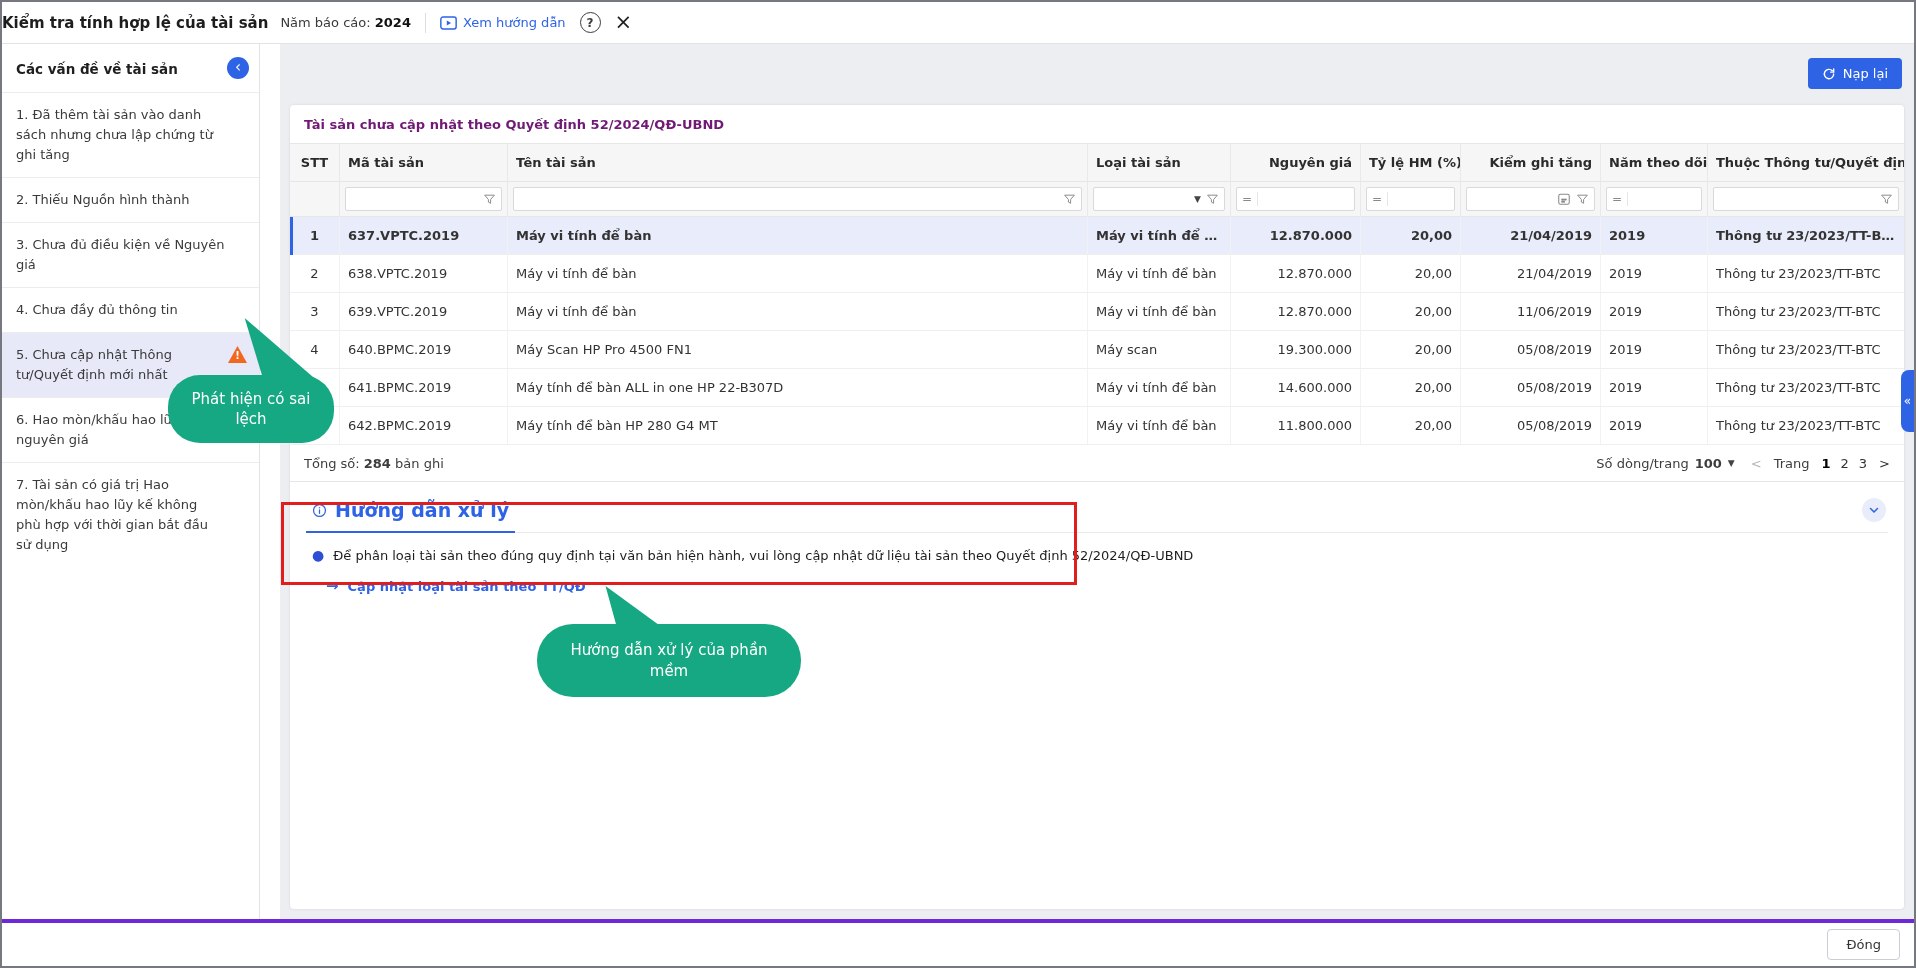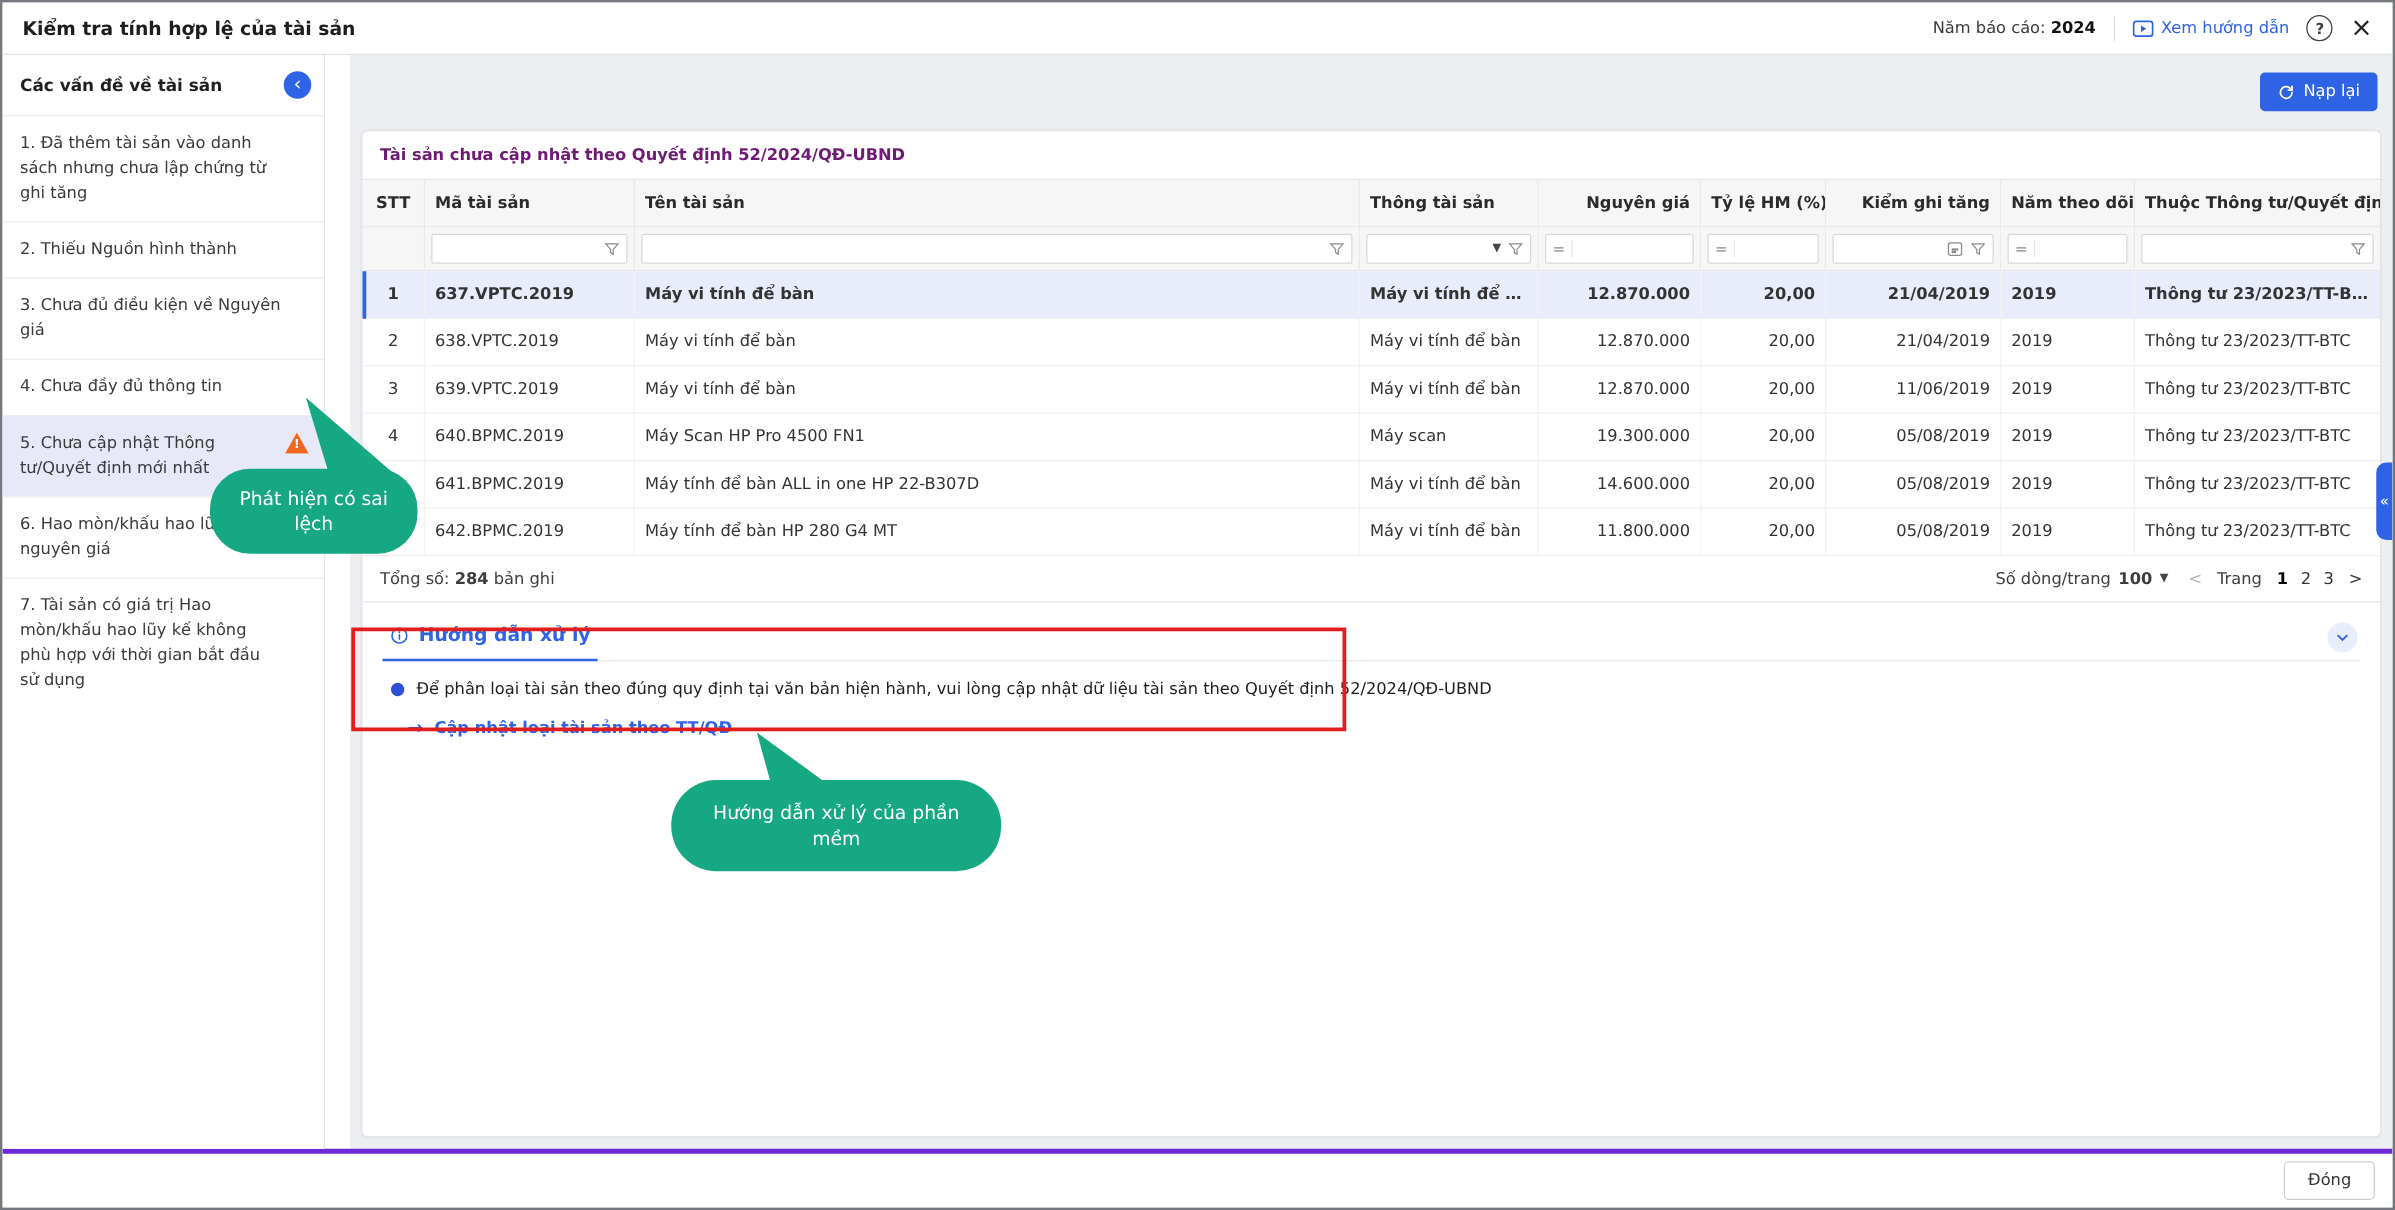--- a/index.html
+++ b/index.html
@@ -4,21 +4,21 @@
 <style>
   html,body{margin:0;padding:0;background:#9aa0a6;}
   *{box-sizing:border-box;}
   .window{
     position:relative;width:1916px;height:968px;margin:0 auto;
     border:2px solid #75797f;background:#fff;overflow:hidden;
     display:flex;flex-direction:column;
     font-family:"DejaVu Sans","Liberation Sans",sans-serif;font-size:13px;color:#333;
   }
   
-  .titlebar{height:42px;flex:0 0 42px;display:flex;align-items:center;justify-content:space-between;padding:0 16px;border-bottom:1px solid #e3e3e3;background:#fff;gap:12px;}
+  .titlebar{height:42px;flex:0 0 42px;display:flex;align-items:center;padding:0 0;border-bottom:1px solid #e3e3e3;background:#fff;gap:12px;}
   .tb-title{font-weight:700;font-size:15px;color:#1d1d1d;}
   .tb-right{display:flex;align-items:center;gap:14px;}
   .year-wrap{color:#3a3a3a;}
   .year-wrap b{color:#111;}
   .v-div{width:1px;height:20px;background:#ddd;}
   .guide-link{display:flex;align-items:center;gap:6px;color:var(--accent);cursor:pointer;font-size:13px;}
   .help-circle{width:21px;height:21px;border-radius:50%;border:1.6px solid #3c3c3c;display:flex;align-items:center;justify-content:center;font-size:12px;font-weight:700;color:#3c3c3c;cursor:pointer;}
   .close-x{font-size:21px;color:#222;cursor:pointer;line-height:1;}
   
   .app-body{flex:1;display:flex;min-height:0;}
@@ -57,21 +57,21 @@
   .pager{display:flex;align-items:center;gap:16px;color:#3d3d3d;}
   .rpp{display:flex;align-items:center;gap:6px;cursor:pointer;}
   .pg-nav{display:flex;align-items:center;gap:12px;}
   .pg-prev{color:#b5b5b5;cursor:default;}
   .pg-next{color:#333;cursor:pointer;}
   .page-num{cursor:pointer;color:#333;}
   .page-num.current{font-weight:700;color:#000;}
   
   .guidance{padding:8px 16px 0;position:relative;}
   .g-tabrow{border-bottom:1px solid #eaeaea;position:relative;}
-  .g-tab{display:inline-flex;align-items:center;gap:8px;color:var(--accent);font-weight:700;padding:9px 6px 10px;border-bottom:2px solid var(--accent);font-size:15px;margin-bottom:-1px;cursor:pointer;}
+  .g-tab{display:inline-flex;align-items:center;gap:8px;color:var(--accent);font-weight:700;padding:9px 6px 10px;border-bottom:2px solid var(--accent);font-size:19px;margin-bottom:-1px;cursor:pointer;}
   .chev-circle{position:absolute;right:2px;top:8px;width:24px;height:24px;border-radius:50%;background:#e9edfb;color:var(--accent);display:flex;align-items:center;justify-content:center;cursor:pointer;}
   .g-bullet{display:flex;gap:9px;padding:14px 6px 0;color:#1e1e1e;font-size:13px;align-items:baseline;}
   .g-dot{color:#2d4fd4;font-size:14px;}
   .g-action{display:flex;gap:9px;padding:14px 6px;color:var(--accent);font-weight:600;align-items:center;cursor:pointer;margin-left:14px;}
   .g-arrow{font-size:15px;}
   .red-box{position:absolute;left:279px;top:500px;width:796px;height:83px;border:3px solid var(--red);z-index:4;pointer-events:none;}
   
   .bubble{position:absolute;background:var(--green);color:#fff;display:flex;align-items:center;justify-content:center;text-align:center;z-index:6;font-size:15px;line-height:1.35;}
   .bubble-mismatch{left:166px;top:373px;width:166px;height:68px;border-radius:32px;padding:0 10px;}
   .bubble-guide{left:535px;top:622px;width:264px;height:73px;border-radius:36px;padding:0 14px;}
@@ -139,21 +139,21 @@
         </button>
       </div>
 
       <div class="card">
         <div class="card-title">Tài sản chưa cập nhật theo Quyết định 52/2024/QĐ-UBND</div>
 
         <div class="grid-row hdr">
             <div class="th">STT</div>
             <div class="th">Mã tài sản</div>
             <div class="th">Tên tài sản</div>
-            <div class="th">Thông tài sản</div>
+            <div class="th">Loại tài sản</div>
             <div class="th">Nguyên giá</div>
             <div class="th">Tỷ lệ HM (%)</div>
             <div class="th">Kiểm ghi tăng</div>
             <div class="th">Năm theo dõi</div>
             <div class="th">Thuộc Thông tư/Quyết định</div>
           </div>
 
         <div class="grid-row">
           <div class="filter-cell"></div>
           <div class="filter-cell">

